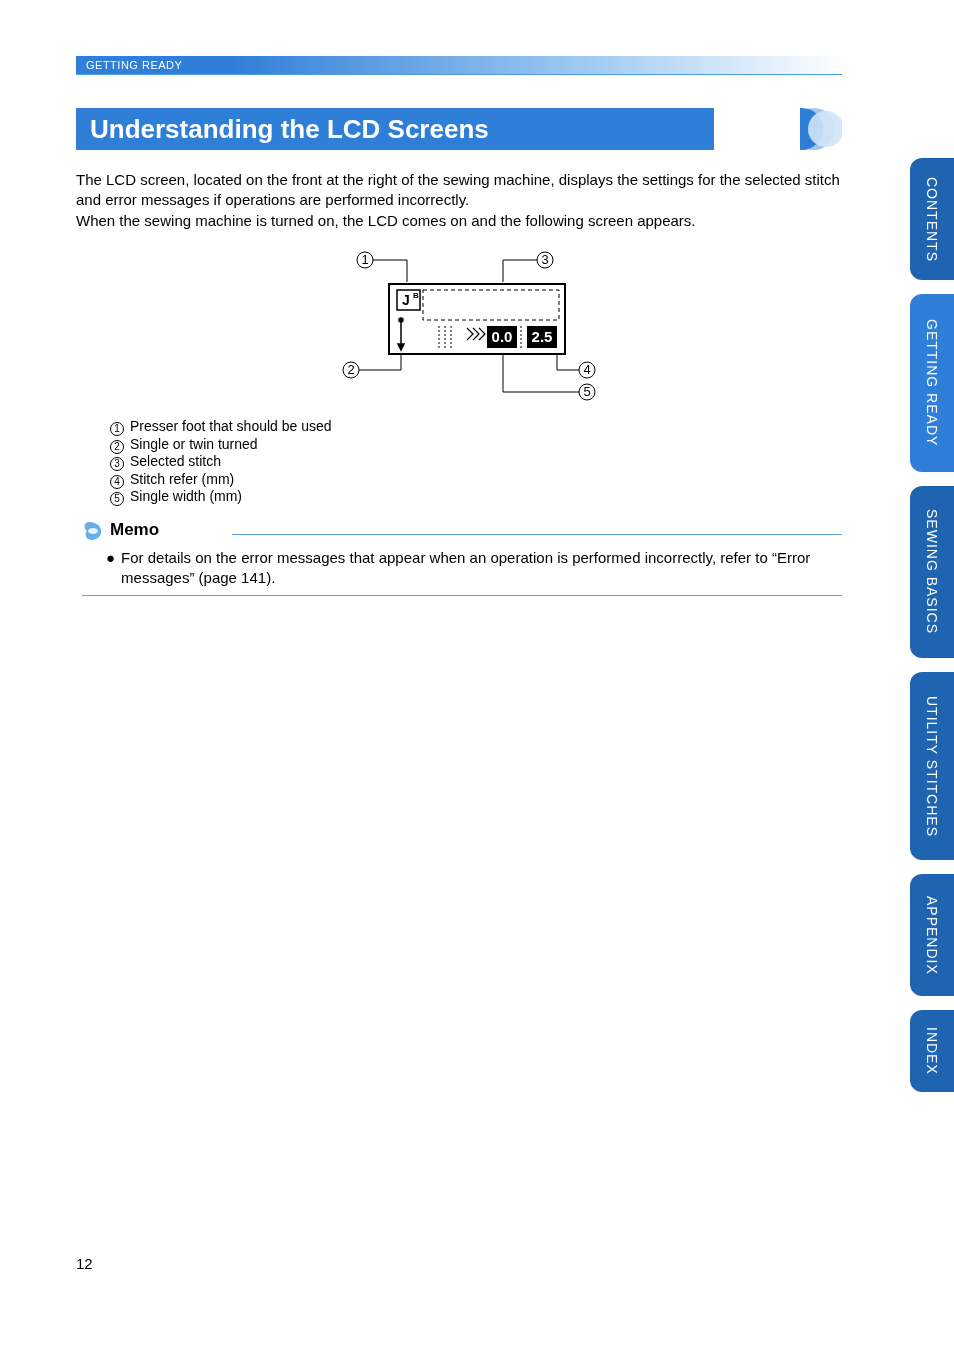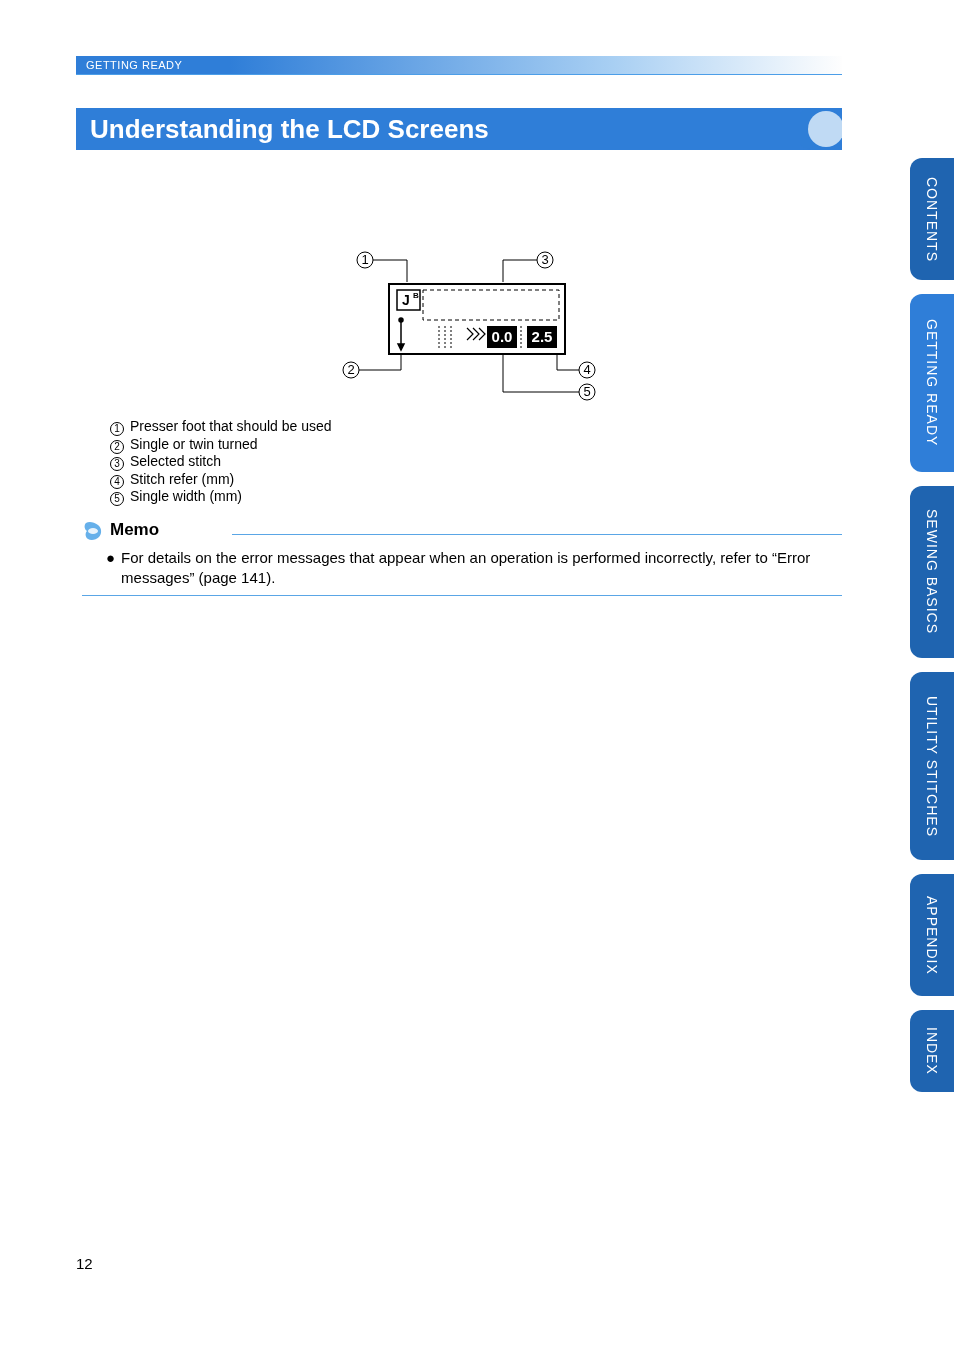--- a/index.html
+++ b/index.html
@@ -8,21 +8,21 @@
 
   .header-bar {
     position: absolute; left: 76px; top: 56px; height: 18px; width: 766px;
     background: linear-gradient(to right, #2f7ed8 0%, #2f7ed8 20%, #a8cff3 70%, #fefefe 100%);
     display: flex; align-items: center;
   }
   .header-bar span { font-size: 11px; color: #fff; padding-left: 10px; letter-spacing: 0.5px; }
   .header-line { position: absolute; left: 76px; top: 74px; width: 766px; height: 0; border-bottom: 1px solid #4c9ee8; }
 
   .section-title-wrap {
-    position: absolute; left: 76px; top: 108px; width: 766px; height: 42px;
+    position: absolute; left: 76px; top: 108px; width: 638px; height: 42px;
     background: #2f7ed8; display: flex; align-items: center;
   }
   .section-title-wrap h1 { color: #fff; font-size: 26px; font-weight: bold; padding-left: 14px; font-family: Arial, sans-serif;}
   .section-title-cap {
     position: absolute; left: 800px; top: 108px; width: 42px; height: 42px; overflow: hidden;
   }
   .section-title-cap .c { position:absolute; left:0; top:0; width:42px; height:42px; }
 
   .intro { position: absolute; left: 76px; top: 170px; width: 766px; font-size: 15px; line-height: 1.35; }
   .intro p { margin-bottom: 0; }
@@ -86,20 +86,22 @@
   </div>
   <div class="section-title-cap">
     <svg class="c" viewBox="0 0 42 42">
       <circle cx="2" cy="21" r="21" fill="#2f7ed8"></circle>
       <circle cx="14" cy="21" r="21" fill="#2f7ed8" opacity="0.45"></circle>
       <circle cx="26" cy="21" r="18" fill="#d0e4f7" opacity="0.9"></circle>
     </svg>
   </div>
 
   <div class="intro">
+    <p>The LCD screen, located on the front at the right of the sewing machine, displays the settings for the selected stitch and error messages if operations are performed incorrectly.</p>
+    <p>When the sewing machine is turned on, the LCD comes on and the following screen appears.</p>
   </div>
 
   <div class="figure">
     <svg width="380" height="160" viewBox="0 0 380 160">
 
       <g font-family="Arial" font-size="13">
         <circle cx="96" cy="12" r="8" fill="none" stroke="#000"></circle>
         <text x="96" y="16" text-anchor="middle" class="circ-num">1</text>
         <line x1="104" y1="12" x2="138" y2="12" stroke="#000"></line>
         <line x1="138" y1="12" x2="138" y2="34" stroke="#000"></line>

